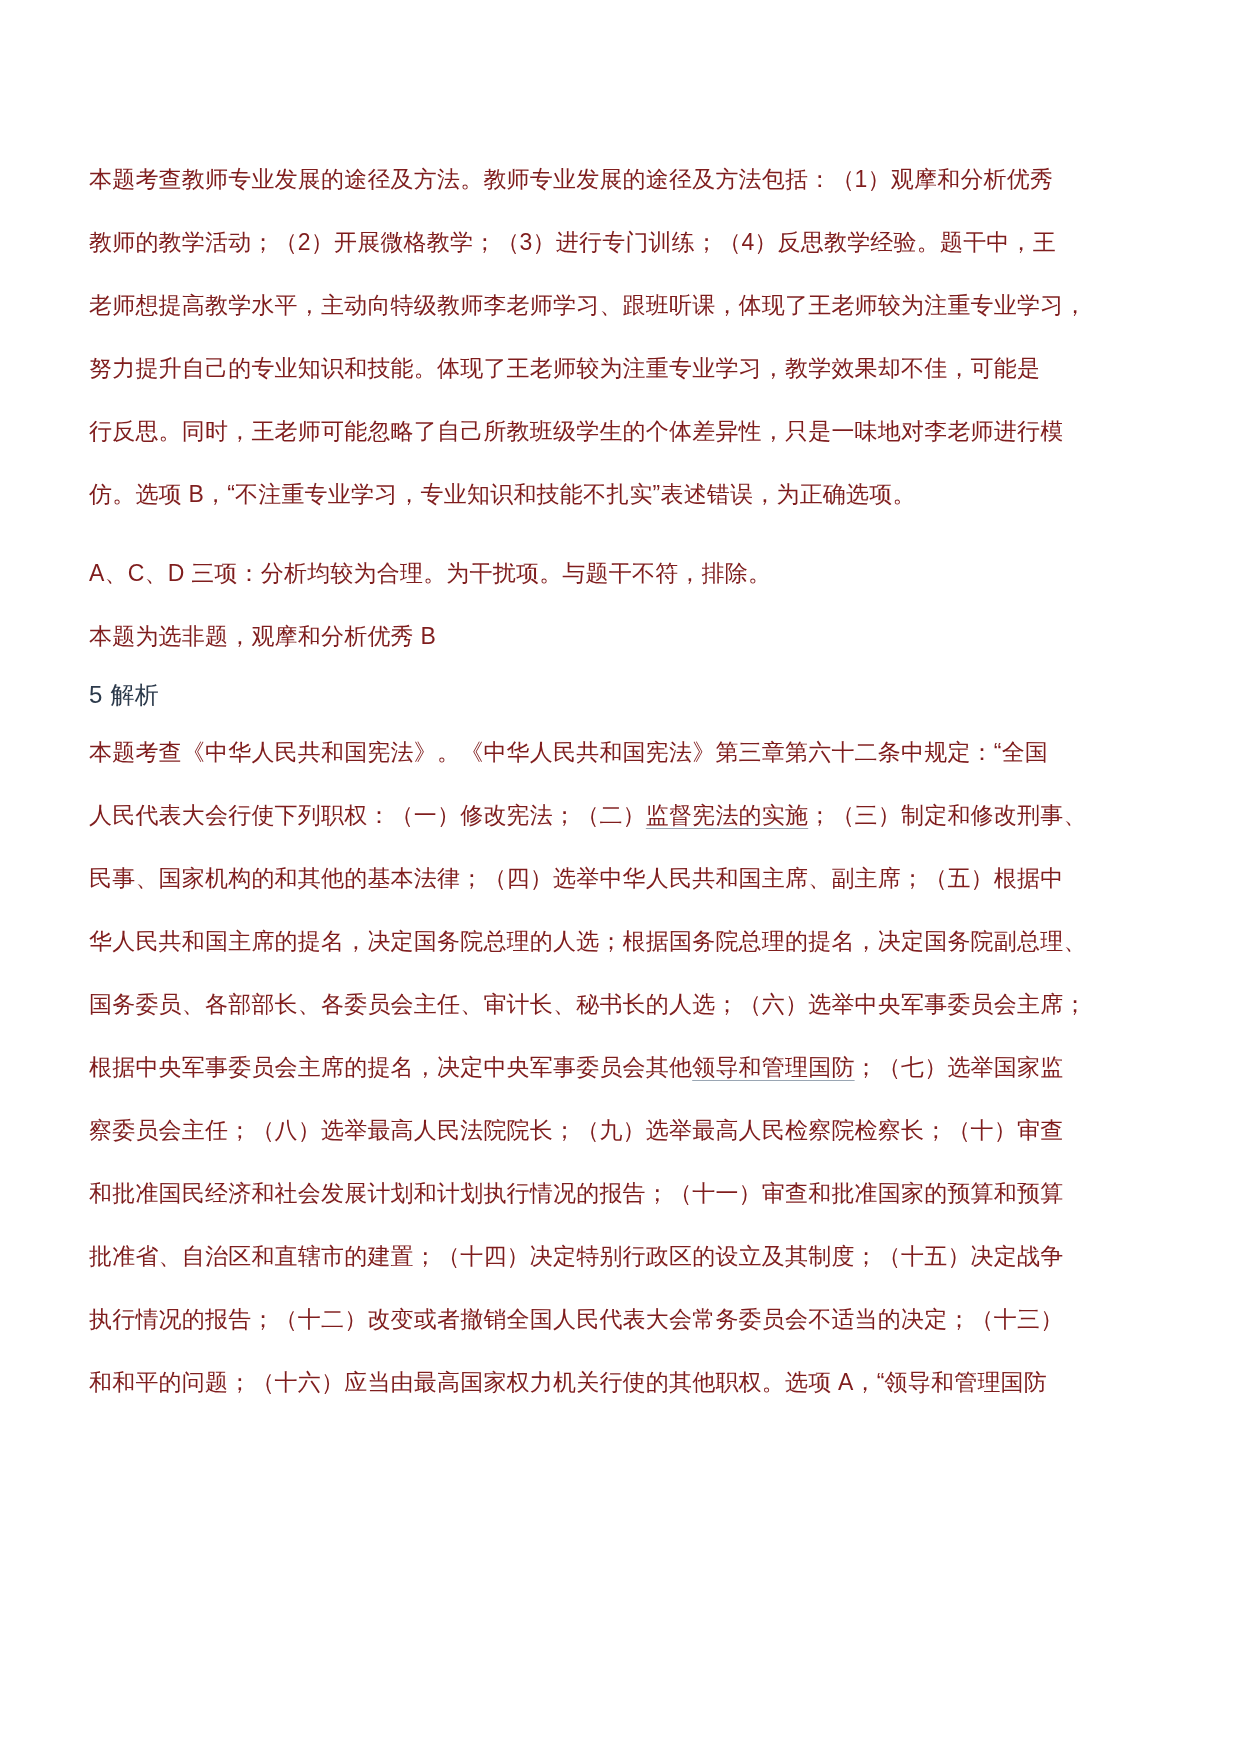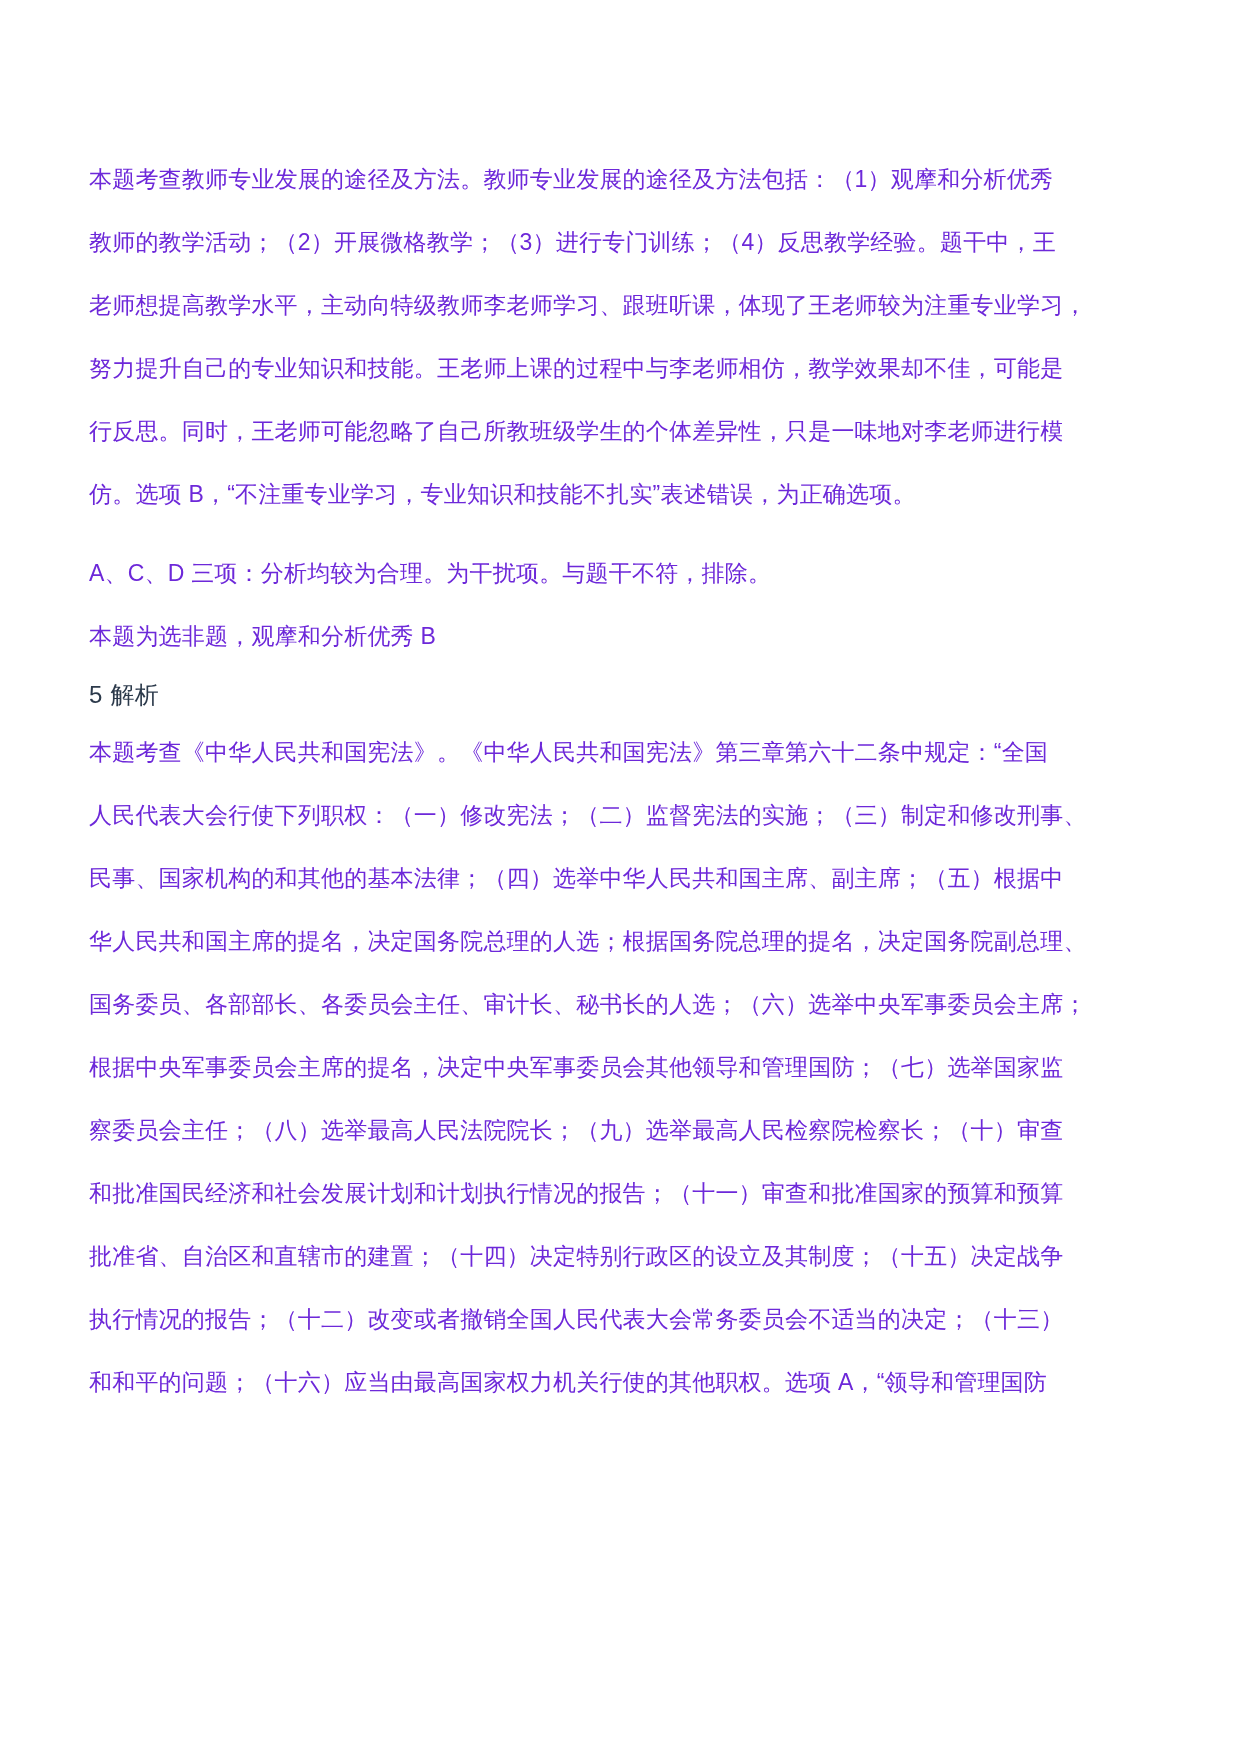--- a/index.html
+++ b/index.html
@@ -20,54 +20,55 @@
     top: 148px;
     width: 1070px;
   }
   .para {
     margin: 0;
   }
   .para .line {
     height: 63px;
     line-height: 63px;
     font-size: 23px;
-    color: #6d28d9;
+    color: #7f1d1d;
     white-space: nowrap;
     letter-spacing: 0.2px;
   }
   .para.gap-before {
     margin-top: 16px;
   }
   .heading {
     height: 53px;
     line-height: 53px;
     font-size: 24px;
     font-weight: normal;
     color: #2c3a4b;
     letter-spacing: 0.2px;
   }
   .heading .num {
     margin-right: 8px;
   }
   .u {
+    text-decoration: underline;
     text-decoration-thickness: 1px;
     text-underline-offset: 5px;
     text-decoration-color: #9aa6b3;
   }
 </style>
 </head>
 <body>
 
 <div class="page">
 
   <div class="para">
       <div class="line">本题考查教师专业发展的途径及方法。教师专业发展的途径及方法包括：（1）观摩和分析优秀</div>
       <div class="line">教师的教学活动；（2）开展微格教学；（3）进行专门训练；（4）反思教学经验。题干中，王</div>
       <div class="line">老师想提高教学水平，主动向特级教师李老师学习、跟班听课，体现了王老师较为注重专业学习，</div>
-      <div class="line">努力提升自己的专业知识和技能。王老师上课的过程中与李老师相仿，教学效果却不佳，可能是</div>
+      <div class="line">努力提升自己的专业知识和技能。体现了王老师较为注重专业学习，教学效果却不佳，可能是</div>
       <div class="line">行反思。同时，王老师可能忽略了自己所教班级学生的个体差异性，只是一味地对李老师进行模</div>
       <div class="line">仿。选项 B，“不注重专业学习，专业知识和技能不扎实”表述错误，为正确选项。</div>
     </div>
 
   <div class="para gap-before">
       <div class="line">A、C、D 三项：分析均较为合理。为干扰项。与题干不符，排除。</div>
     </div>
 
   <div class="para">
       <div class="line">本题为选非题，观摩和分析优秀 B</div>

